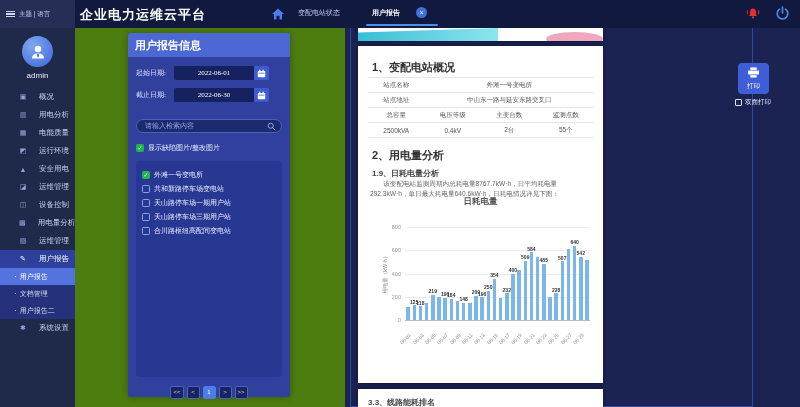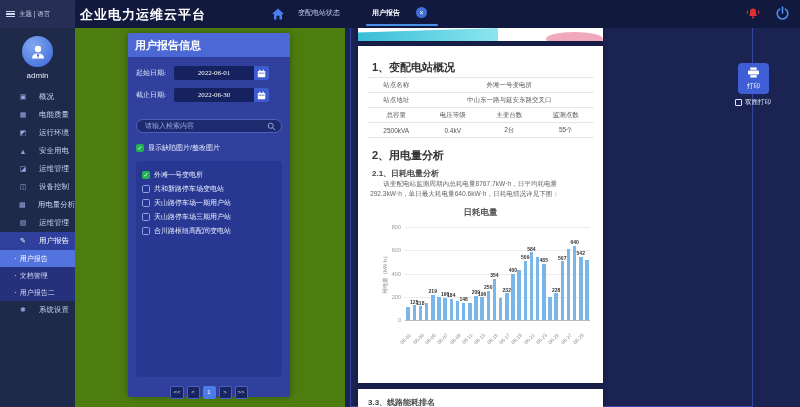--- a/index.html
+++ b/index.html
@@ -73,21 +73,21 @@
   .cover-pink { position:absolute; left:188px; top:4px; width:57px; height:14px; background:#f0a8bc; border-radius:50%; }
   .page-main { top:18px; height:337px; }
   .page-next { top:361px; height:18px; }
   .h1 { position:absolute; left:14px; top:14px; font-size:11px; font-weight:bold; color:#333333; }
   .info-table { position:absolute; left:10px; top:31px; width:226px; border-top:1px solid #e6e6e6; }
   .it-row { display:grid; grid-template-columns:repeat(4,1fr); height:15px; align-items:center; border-bottom:1px solid #e6e6e6; text-align:center; font-size:6.5px; color:#555; }
   .it-span3 { grid-column:2/5; }
   .h1-s2 { position:absolute; left:14px; top:102px; font-size:11px; font-weight:bold; color:#333333; }
   .h2 { position:absolute; left:14px; top:122px; font-size:8px; font-weight:bold; color:#444444; }
   .para { position:absolute; left:12px; top:133px; width:224px; font-size:6.6px; color:#666666; line-height:1.55; text-indent:2em; }
-  .chart-title { position:absolute; left:0; top:161px; width:245px; text-align:center; font-size:8.5px; font-weight:bold; color:#555555; }
+  .chart-title { position:absolute; left:0; top:150px; width:245px; text-align:center; font-size:8.5px; font-weight:bold; color:#555555; }
   .grid-line { position:absolute; height:1px; background:#ececec; }
   .axis-line { position:absolute; height:1px; background:#bbbbbb; }
   .ytick { position:absolute; width:36px; text-align:right; font-size:5.5px; color:#999999; }
   .ylab { position:absolute; font-size:5.5px; color:#888888; transform:rotate(-90deg); transform-origin:center; white-space:nowrap; }
   .bar { position:absolute; background:#7ab6ea; }
   .bar-val { position:absolute; font-size:5px; color:#333333; font-weight:bold; transform:translateX(-50%); white-space:nowrap; }
   .xtick-wrap { position:absolute; width:50px; height:8px; text-align:right; }
   .xtick { display:inline-block; font-size:5px; color:#888888; transform:rotate(-45deg); transform-origin:100% 0; white-space:nowrap; }
   .h2-next { position:absolute; left:10px; top:8px; font-size:8px; font-weight:bold; color:#444444; }
 
@@ -144,20 +144,24 @@
         <circle cx="9" cy="6" r="3.2" fill="#ffffff"></circle>
         <path d="M3 15.5 Q3 10.5 9 10.5 Q15 10.5 15 15.5 Z" fill="#ffffff"></path>
         <path d="M9 10.5 L10.2 12 L9 15 L7.8 12 Z" fill="#3a66d8"></path>
       </svg>
     </div>
     <div class="username">admin</div>
     <div class="nav">
         <div class="nav-item">
           <span class="nav-ic">▣</span>
           <span class="nav-lb">概况</span>
+        </div>
+        <div class="nav-item">
+          <span class="nav-ic">▥</span>
+          <span class="nav-lb">用电分析</span>
         </div>
         <div class="nav-item">
           <span class="nav-ic">▦</span>
           <span class="nav-lb">电能质量</span>
         </div>
         <div class="nav-item">
           <span class="nav-ic">◩</span>
           <span class="nav-lb">运行环境</span>
         </div>
         <div class="nav-item">
@@ -307,21 +311,21 @@
           <span>监测点数</span>
         </div>
         <div class="it-row">
           <span>2500kVA</span>
           <span>0.4kV</span>
           <span>2台</span>
           <span>55个</span>
         </div>
       </div>
       <div class="h1-s2">2、用电量分析</div>
-      <div class="h2">2.1、日耗电量分析</div>
+      <div class="h2">1.9、日耗电量分析</div>
       <div class="para">该变配电站监测周期内总耗电量8767.7kW·h，日平均耗电量292.3kW·h，单日最大耗电量640.6kW·h，日耗电情况详见下图：</div>
       <div class="chart-title">日耗电量</div>
       <div id="chart-host" style="position:absolute;left:0;top:0;width:245px;height:337px;pointer-events:none;">
           <div class="axis-line" style="left: 47px; top: 274px; width: 185px;"></div>
           <div class="ytick" style="left: 7px; top: 271px;">0</div>
           <div class="grid-line" style="left: 47px; top: 250.75px; width: 185px;"></div>
           <div class="ytick" style="left: 7px; top: 247.75px;">200</div>
           <div class="grid-line" style="left: 47px; top: 227.5px; width: 185px;"></div>
           <div class="ytick" style="left: 7px; top: 224.5px;">400</div>
           <div class="grid-line" style="left: 47px; top: 204.25px; width: 185px;"></div>

